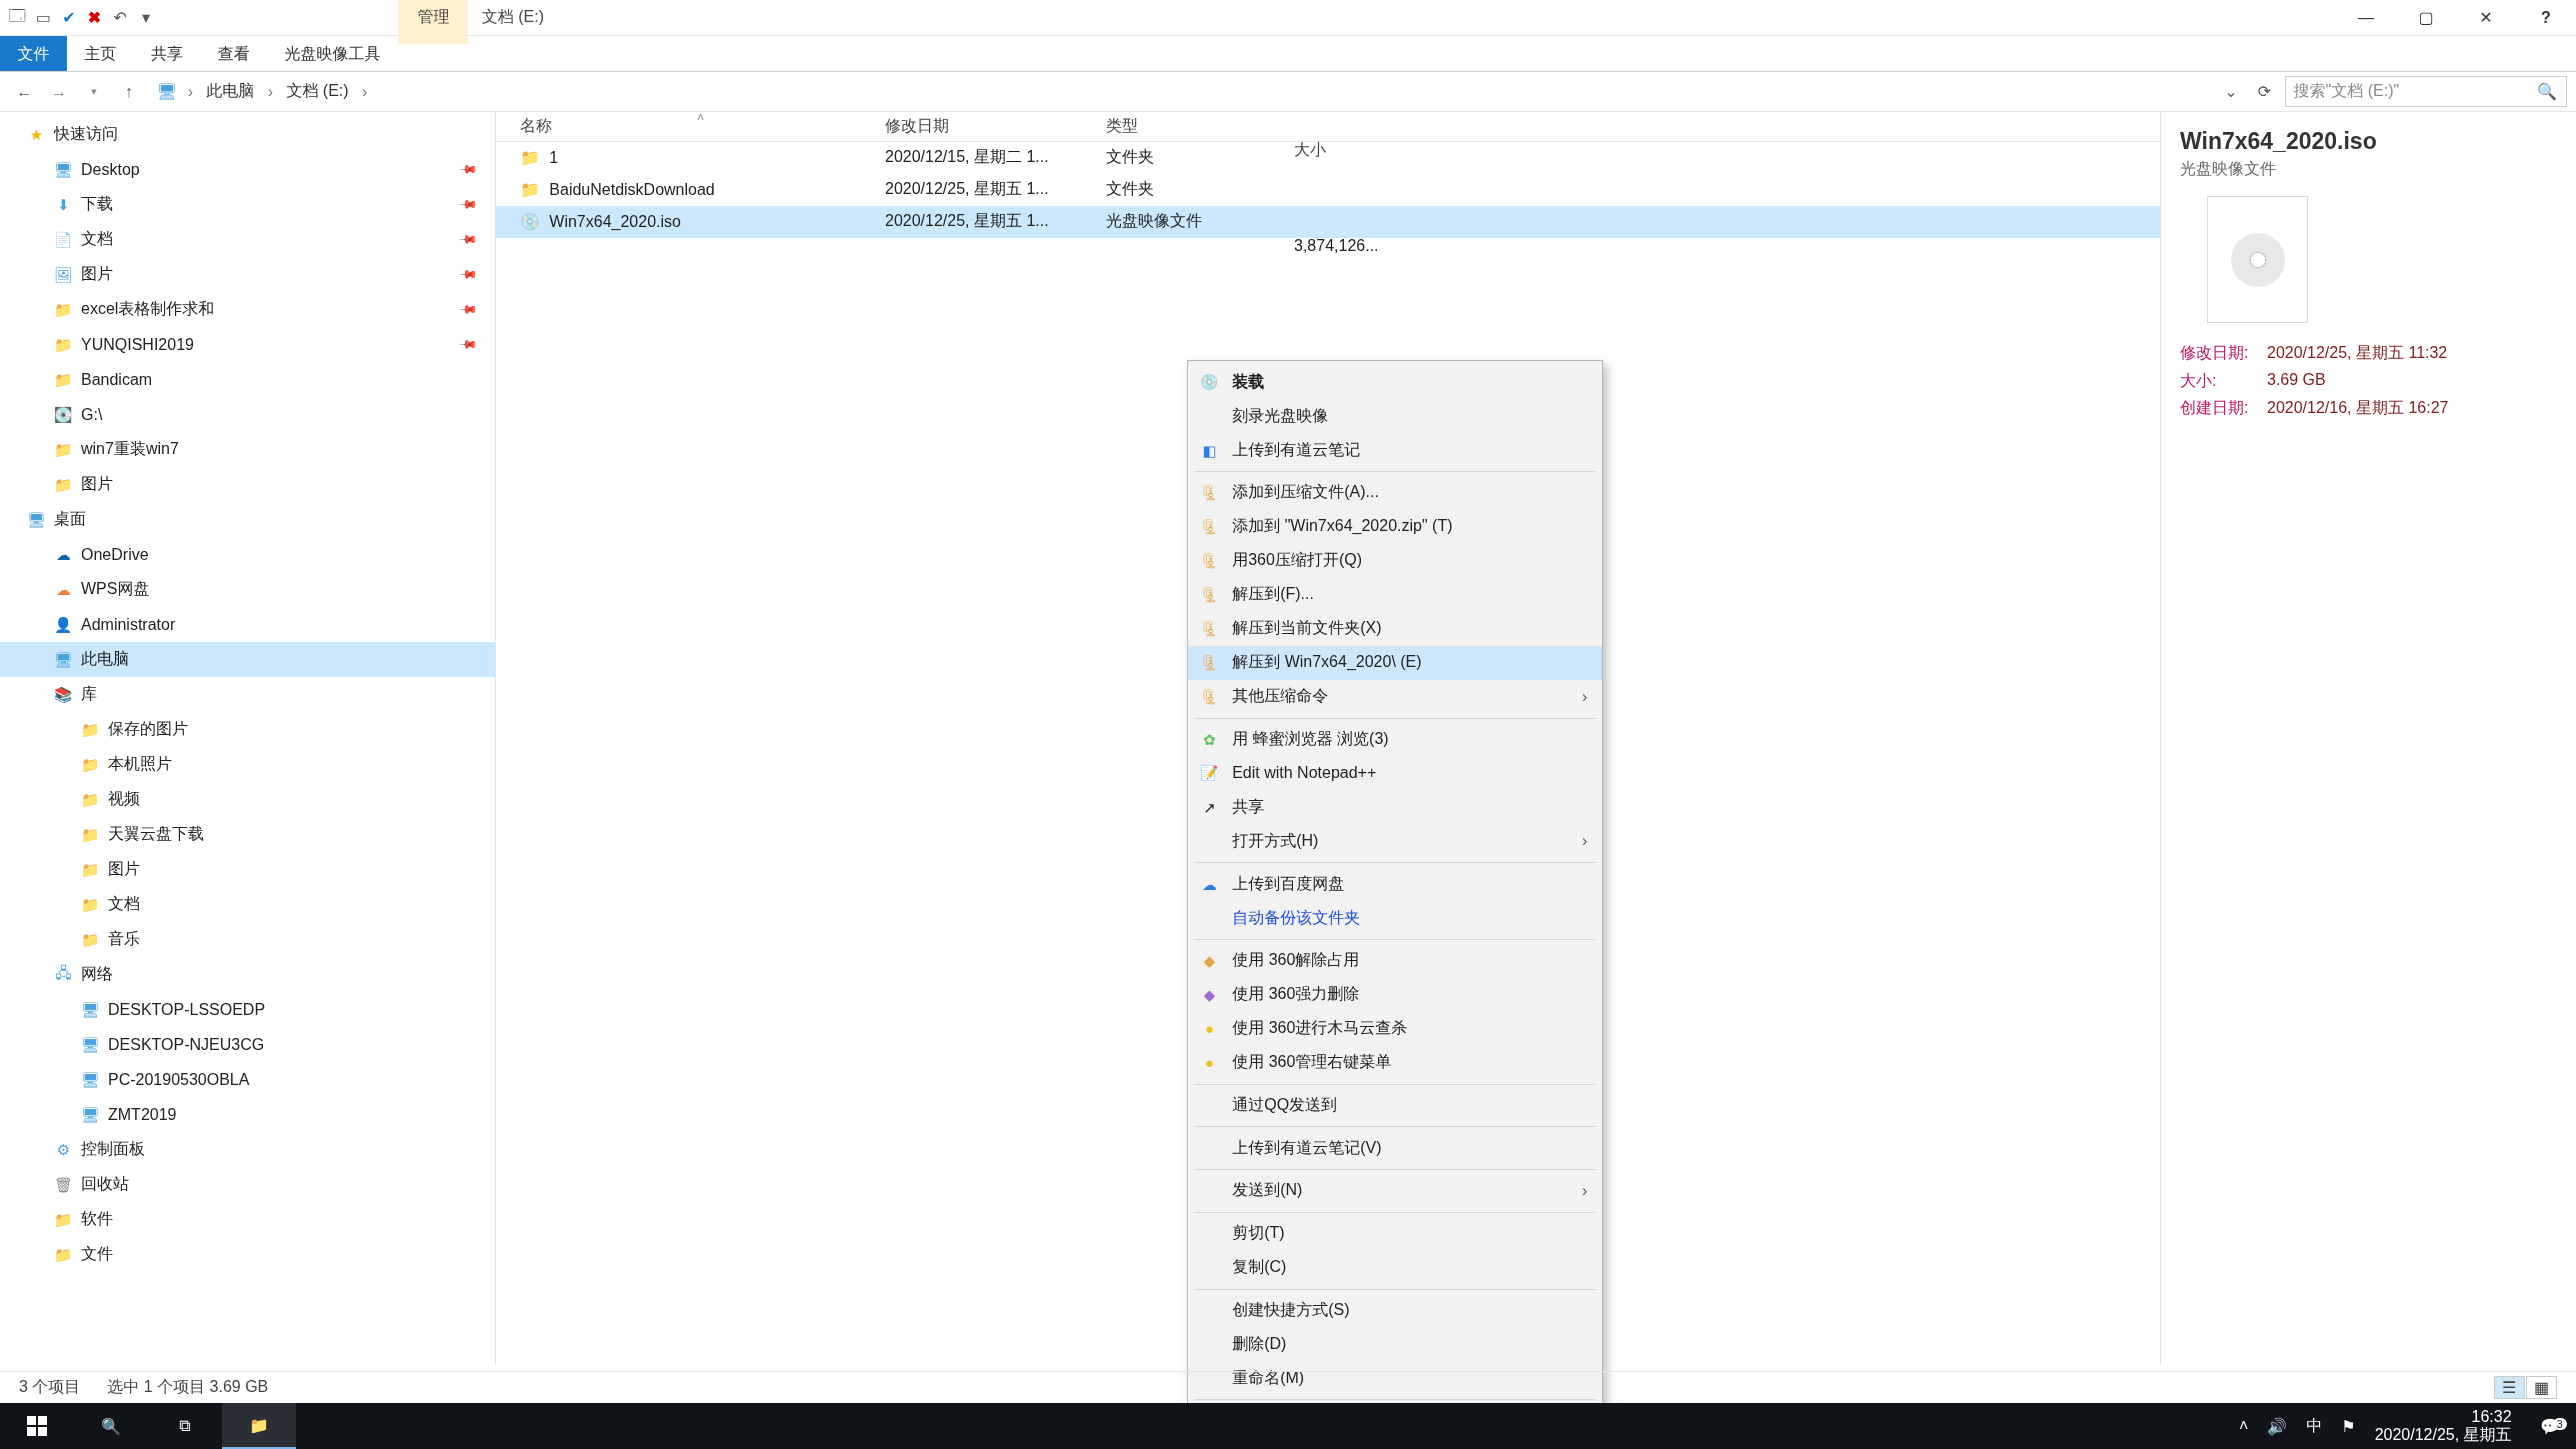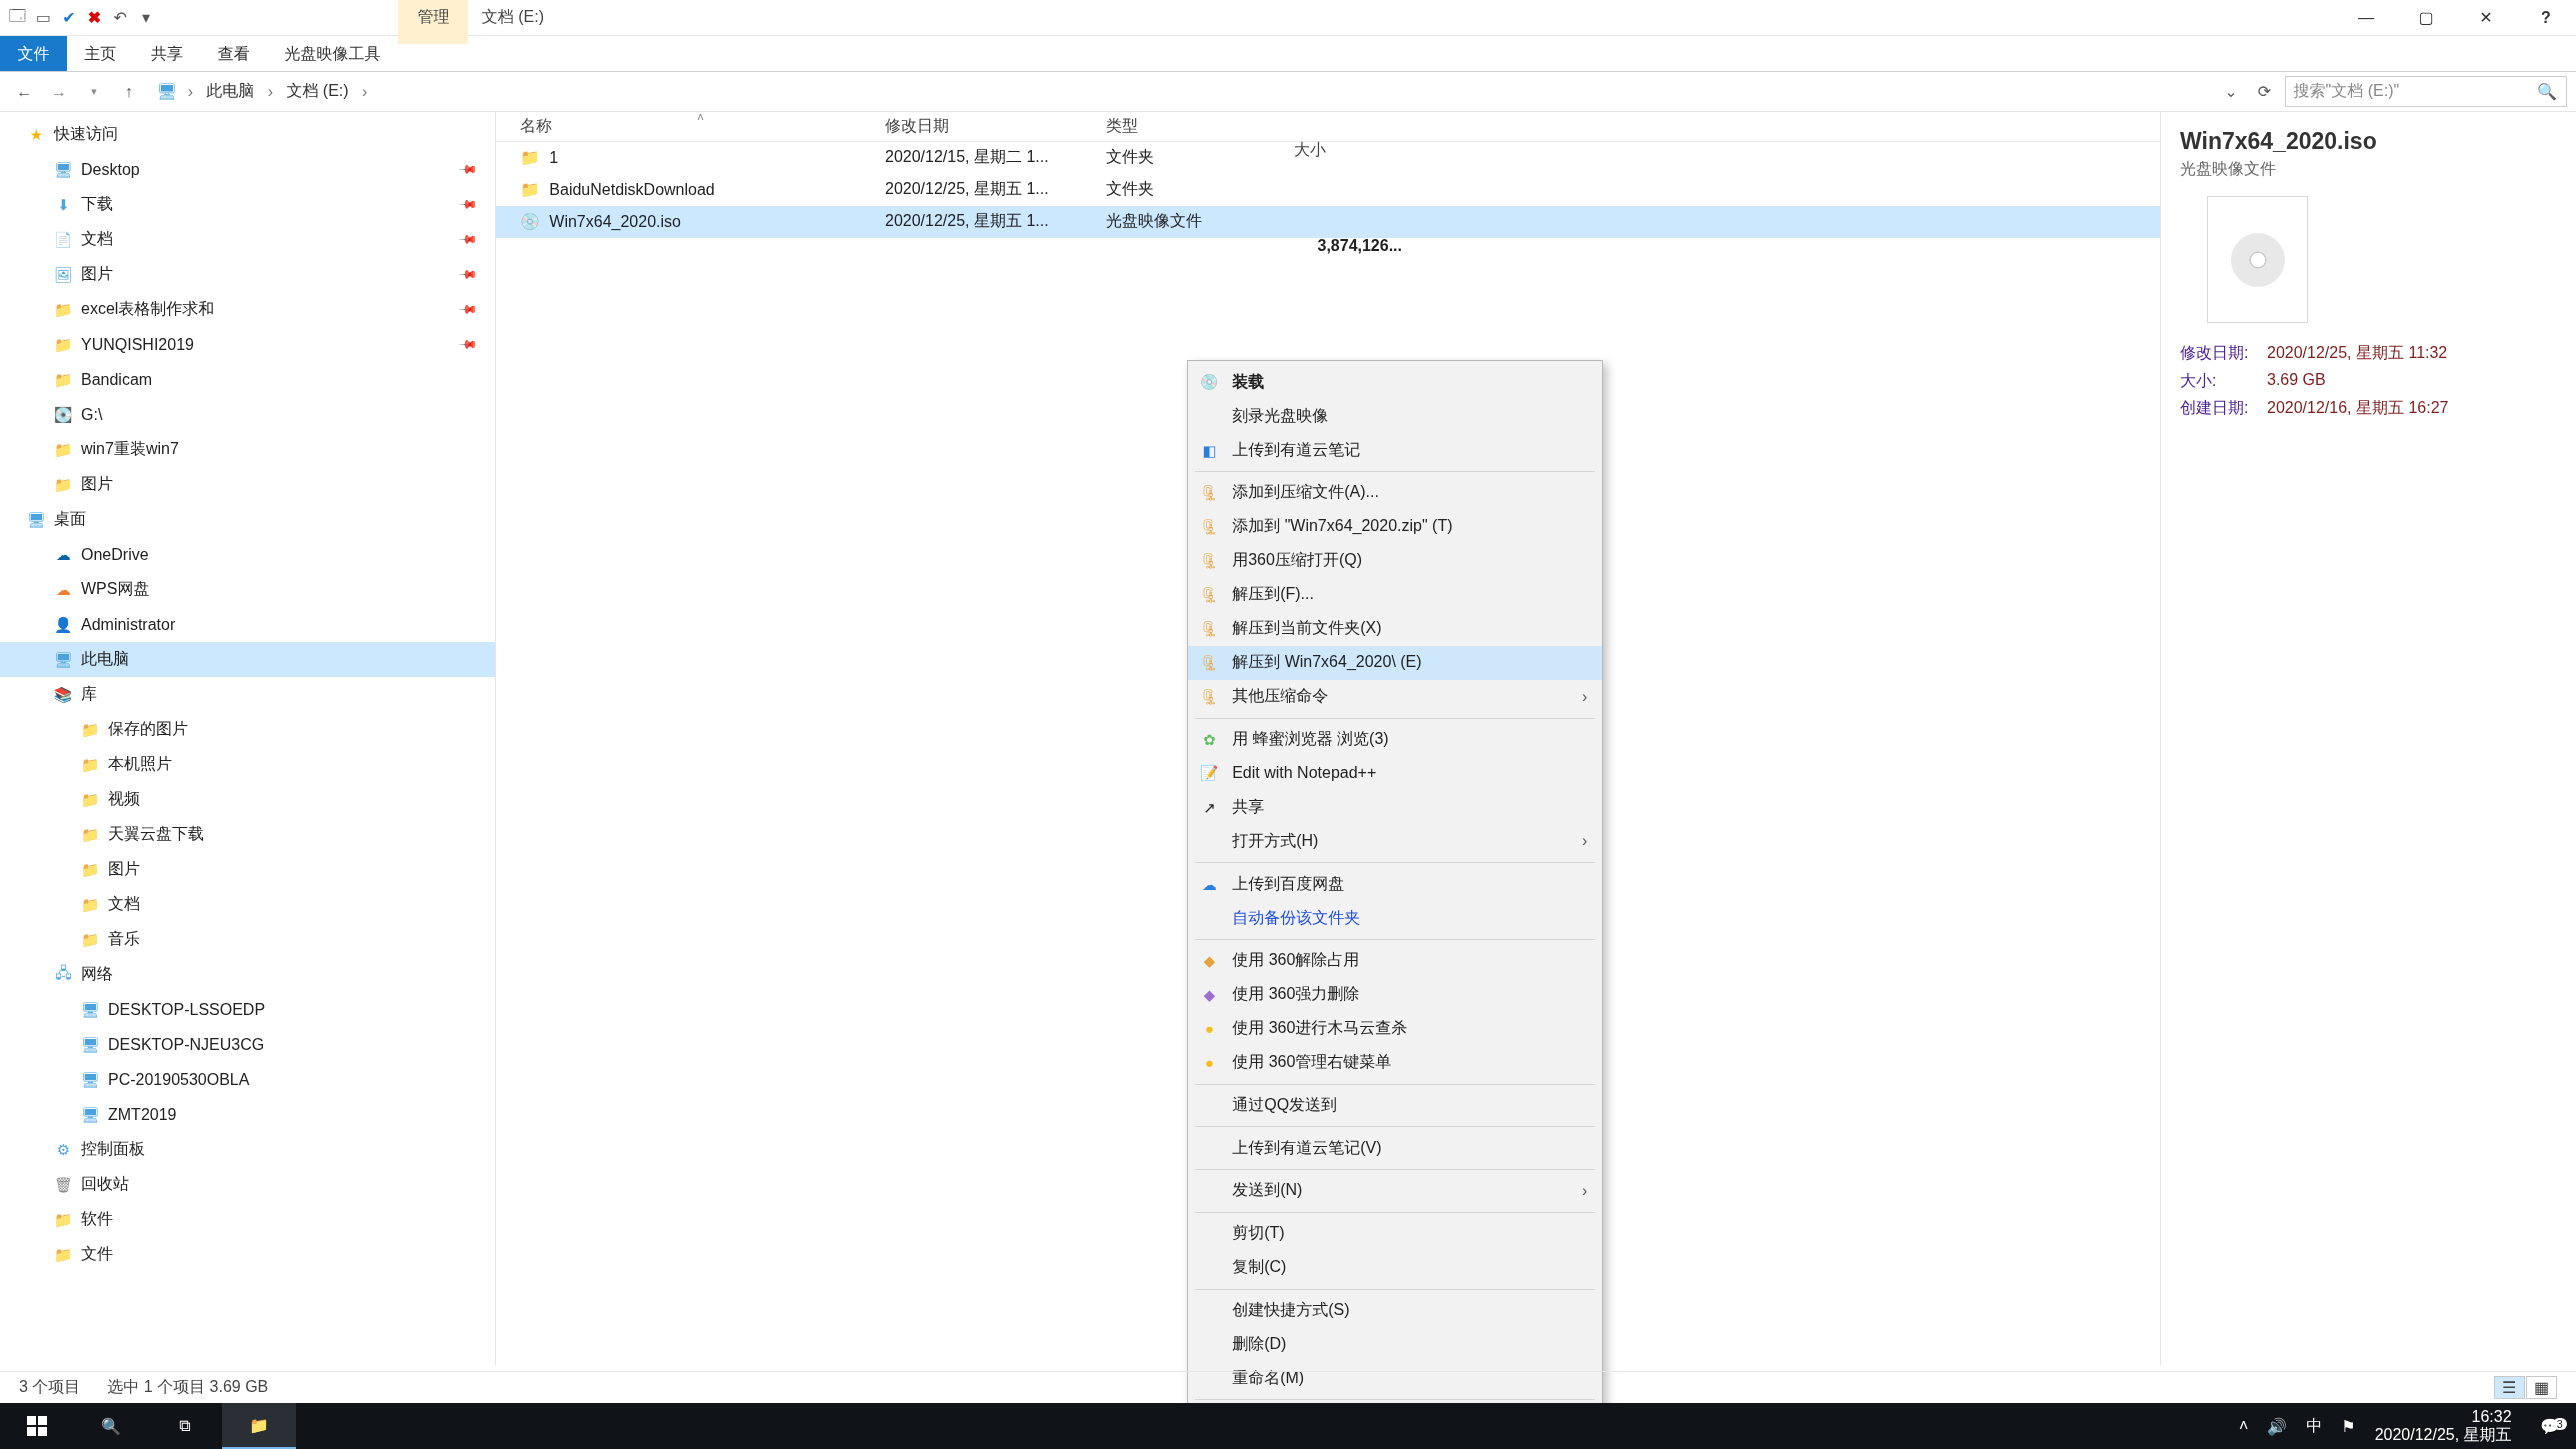--- a/index.html
+++ b/index.html
@@ -50,40 +50,40 @@
 .ic-bin{color:#888;}
 
 
 .files { flex:1; display:flex; flex-direction:column; position:relative; }
 .fhdr { display:flex; height:29.5px; align-items:center; border-bottom:0.7px solid #e8e8e8; color:#444; }
 .col-n{ width:389px; padding-left:24px;} .col-d{ width:221px;} .col-t{ width:188px;} .col-s{ width:148px; text-align:left;margin-top:48px;}
 .frow { display:flex; height:32px; align-items:center; color:#222; }
 .frow.sel { background:#cce8ff; }
 .frow .col-n { display:flex; align-items:center; gap:9.4px; }
 .fic-fld{ color:#ffcf48;} .fic-iso{ color:#c8c8c8;}
-.frow .col-s { text-align:right; padding-right:40px;font-weight:bold; }
+.frow .col-s { padding-right:40px; }
 .sort-ind { position:absolute; left:201px; top:-1.3px; color:#888; font-size:12px; }
 
 
 .cmenu { position:absolute; left:691px; top:248px; width:416px; background:#f2f2f2; border:0.7px solid #b8b8b8; box-shadow:4px 4px 9.4px rgba(0,0,0,.25); padding:4px 0; }
 .citem { display:flex; align-items:center; height:34px; padding:0 14.8px 0 10.7px; gap:12px; color:#222; }
 .citem.hl { background:#cfe7fb; }
 .citem.dis { color:#1d4ed8; }
 .citem .cic { width:21.5px; text-align:center; font-size:14.8px; }
 .citem .sub { margin-left:auto; color:#555; }
 .csep { height:0.7px; background:#d4d4d4; margin:4px 6.7px; }
 
 
 .details { width:416px; border-left:0.7px solid #e5e5e5; padding:16px 19px; color:#333; }
 .details h2 { font-size:23px; font-weight:600; margin-bottom:4px; }
 .details .sub { color:#666; margin-bottom:16px; }
 .details .thumb { width:101px; height:127px; border:0.7px solid #d8d8d8; margin:9.4px 0 20px 27px; display:flex; align-items:center; justify-content:center; }
 .details .disc { width:54px; height:54px; border-radius:50%; background:radial-gradient(circle,#fff 0 18%,#ccc 19% 22%,#e8e8e8 23% 100%); }
 .details .kv { display:flex; margin-bottom:6.7px; }
-.details .kv .k{ width:87px; color:#4c1d95;} .details .kv .v{ color:#7f1d1d;}
+.details .kv .k{ width:87px; color:#be185d;} .details .kv .v{ color:#7f1d1d;}
 
 
 .status { position:absolute; left:0; right:0; bottom:46px; height:32px; border-top:0.7px solid #e5e5e5; display:flex; align-items:center; padding:0 19px; gap:27px; color:#444;}
 .status .viewsw { margin-left:auto; display:flex; gap:1.3px;}
 .status .viewsw div{ width:31px; height:23px; border:0.7px solid #c8c8c8; display:flex; align-items:center; justify-content:center;}
 .status .viewsw .on{ background:#cfe7fb; }
 
 
 .taskbar { position:absolute; left:0; right:0; bottom:0; height:46px; background:#101318; display:flex; align-items:center; color:#fff; }
 .taskbar .tb { width:74px; height:46px; display:flex; align-items:center; justify-content:center; }

